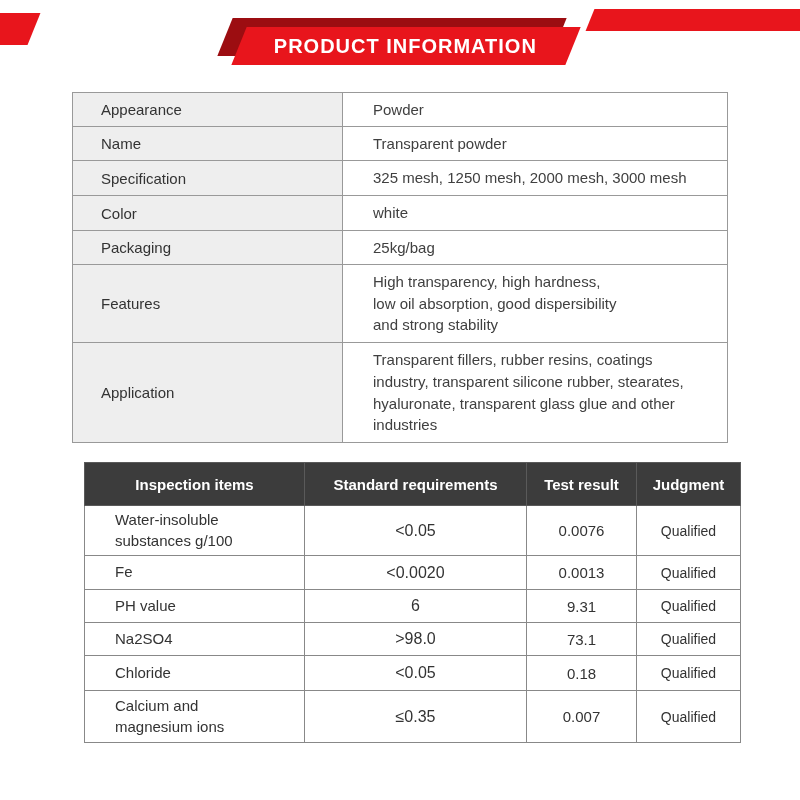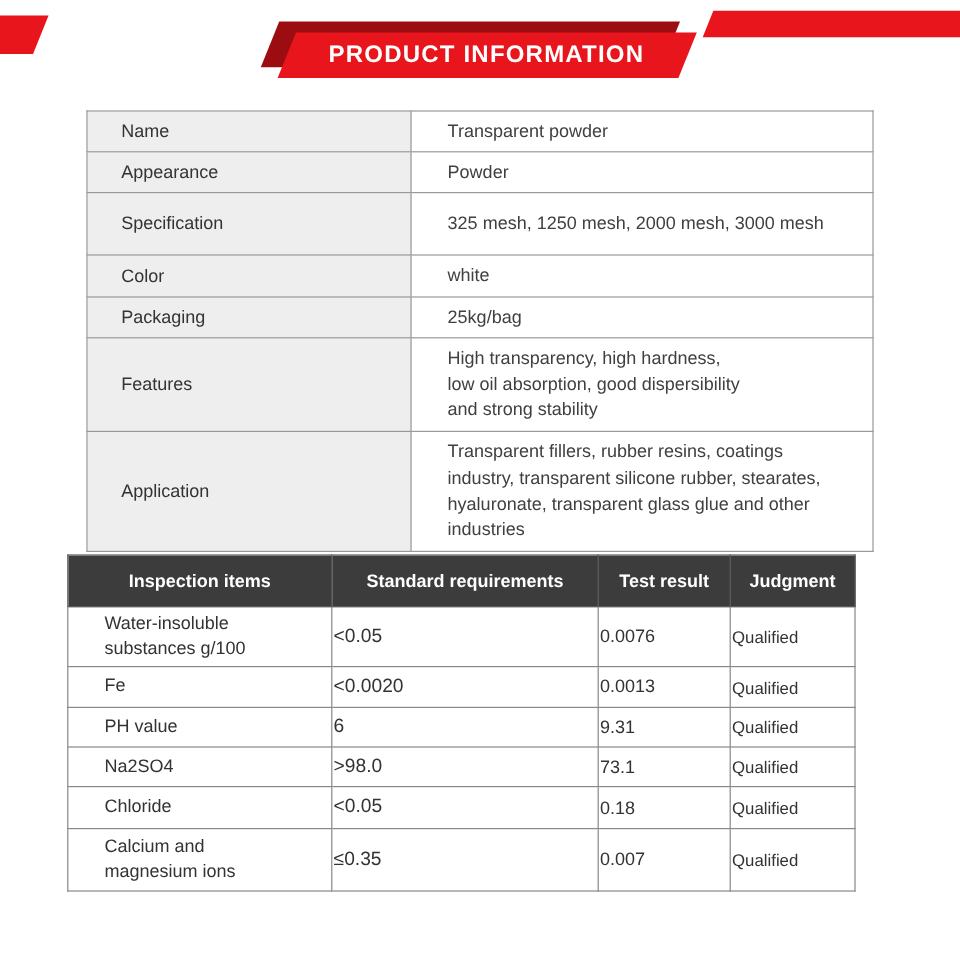--- a/index.html
+++ b/index.html
@@ -29,28 +29,29 @@
   }
   .product-table td.lbl {
     background:#eeeeee; width:240px; padding-left:28px; color:#333;
   }
   .product-table td.val {
     padding-left:30px; padding-right:16px; color:#404040; white-space:pre-line; line-height:1.45;
   }
 
   
   .inspection-table {
-    position:absolute; left:56px; top:462px; width:656px;
+    position:absolute; left:84px; top:462px; width:656px;
   }
   .inspection-table th {
     background:#3c3c3c; color:#ffffff; font-weight:bold; font-size:15px;
     height:40px; text-align:center; border:1px solid #5a5a5a;
   }
   .inspection-table td {
     border:1px solid #888; vertical-align:middle; font-size:15px; color:#333;
+    text-align:center;
   }
   .inspection-table td.item {
     text-align:left; padding-left:30px; white-space:pre-line; line-height:1.35;
   }
   .inspection-table td.req { font-size:16px; }
   .inspection-table td.judg { font-size:14px; }
   .col-item { width:220px; } .col-req { width:222px; } .col-test { width:110px; } .col-judg { width:104px; }
 </style>
 </head>
 <body>
@@ -60,28 +61,28 @@
   <div class="ribbon ribbon-left"></div>
   <div class="ribbon ribbon-shadow"></div>
   <div class="ribbon ribbon-right"></div>
   <div class="ribbon ribbon-main">
     <span class="ttl">PRODUCT INFORMATION</span>
   </div>
 
   <table class="product-table">
     <tbody>
       <tr style="height:34px;">
+        <td class="lbl">Appearance</td>
+        <td class="val">Powder</td>
+      </tr>
+      <tr style="height:34px;">
         <td class="lbl">Name</td>
         <td class="val">Transparent powder</td>
       </tr>
-      <tr style="height:34px;">
-        <td class="lbl">Appearance</td>
-        <td class="val">Powder</td>
-      </tr>
-      <tr style="height:52px;">
+      <tr style="height:35px;">
         <td class="lbl">Specification</td>
         <td class="val">325 mesh, 1250 mesh, 2000 mesh, 3000 mesh</td>
       </tr>
       <tr style="height:35px;">
         <td class="lbl">Color</td>
         <td class="val">white</td>
       </tr>
       <tr style="height:34px;">
         <td class="lbl">Packaging</td>
         <td class="val">25kg/bag</td>

